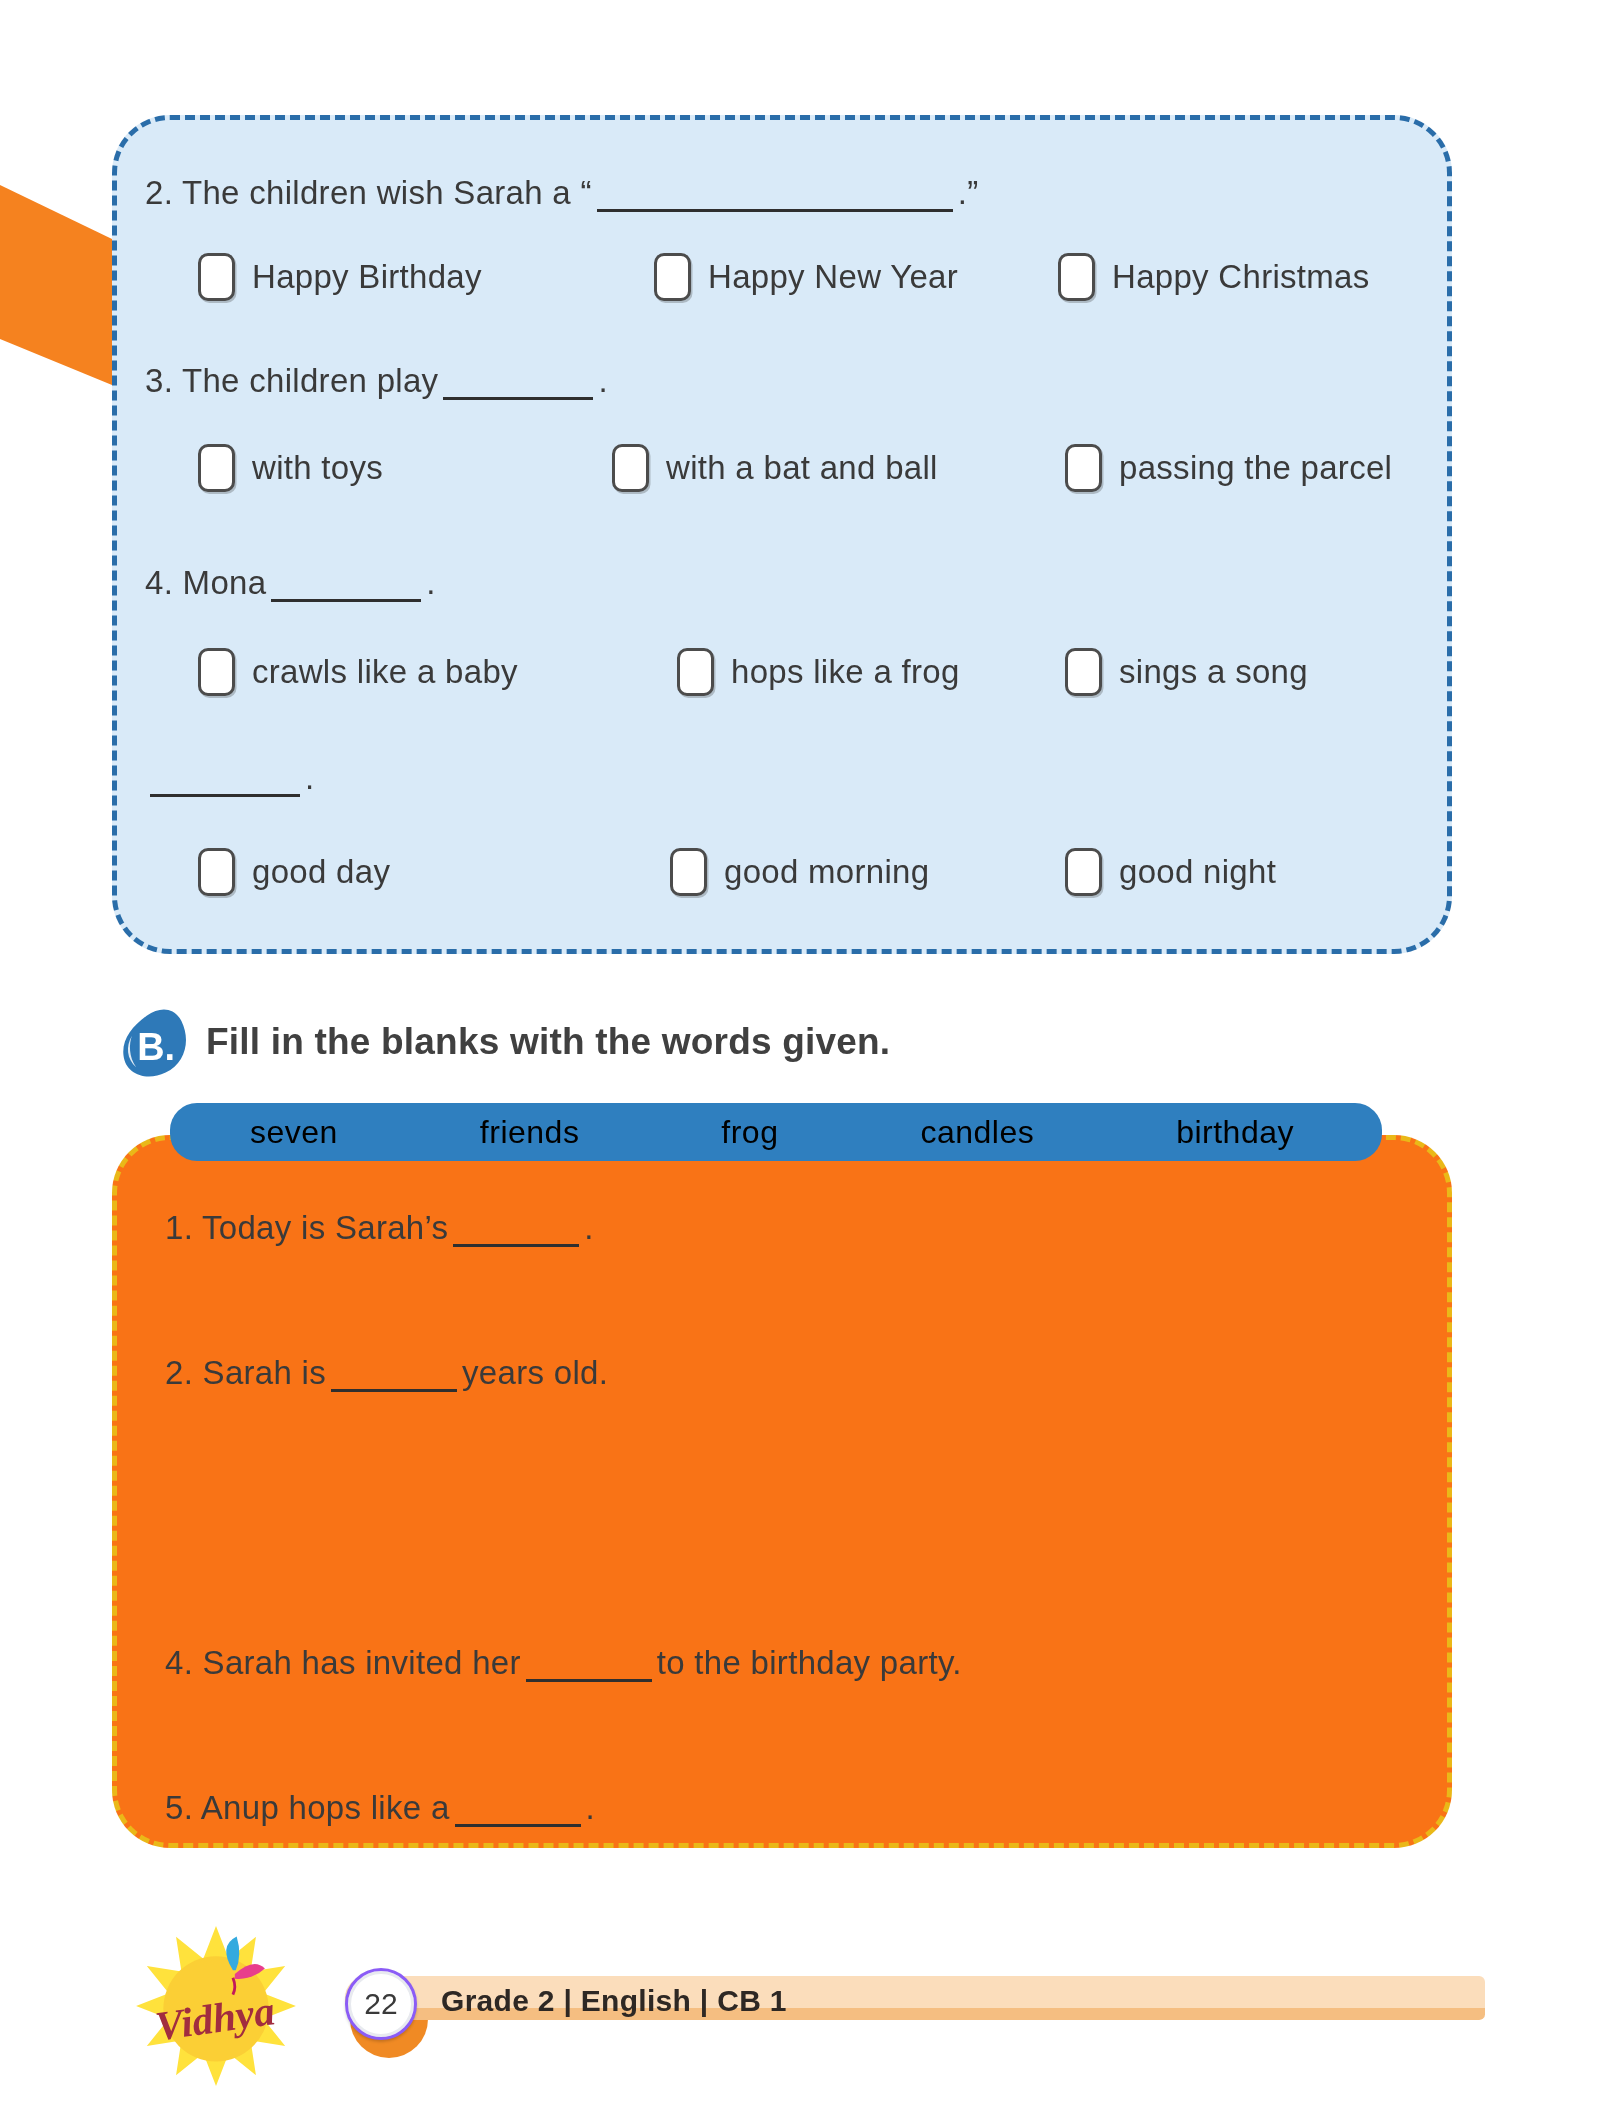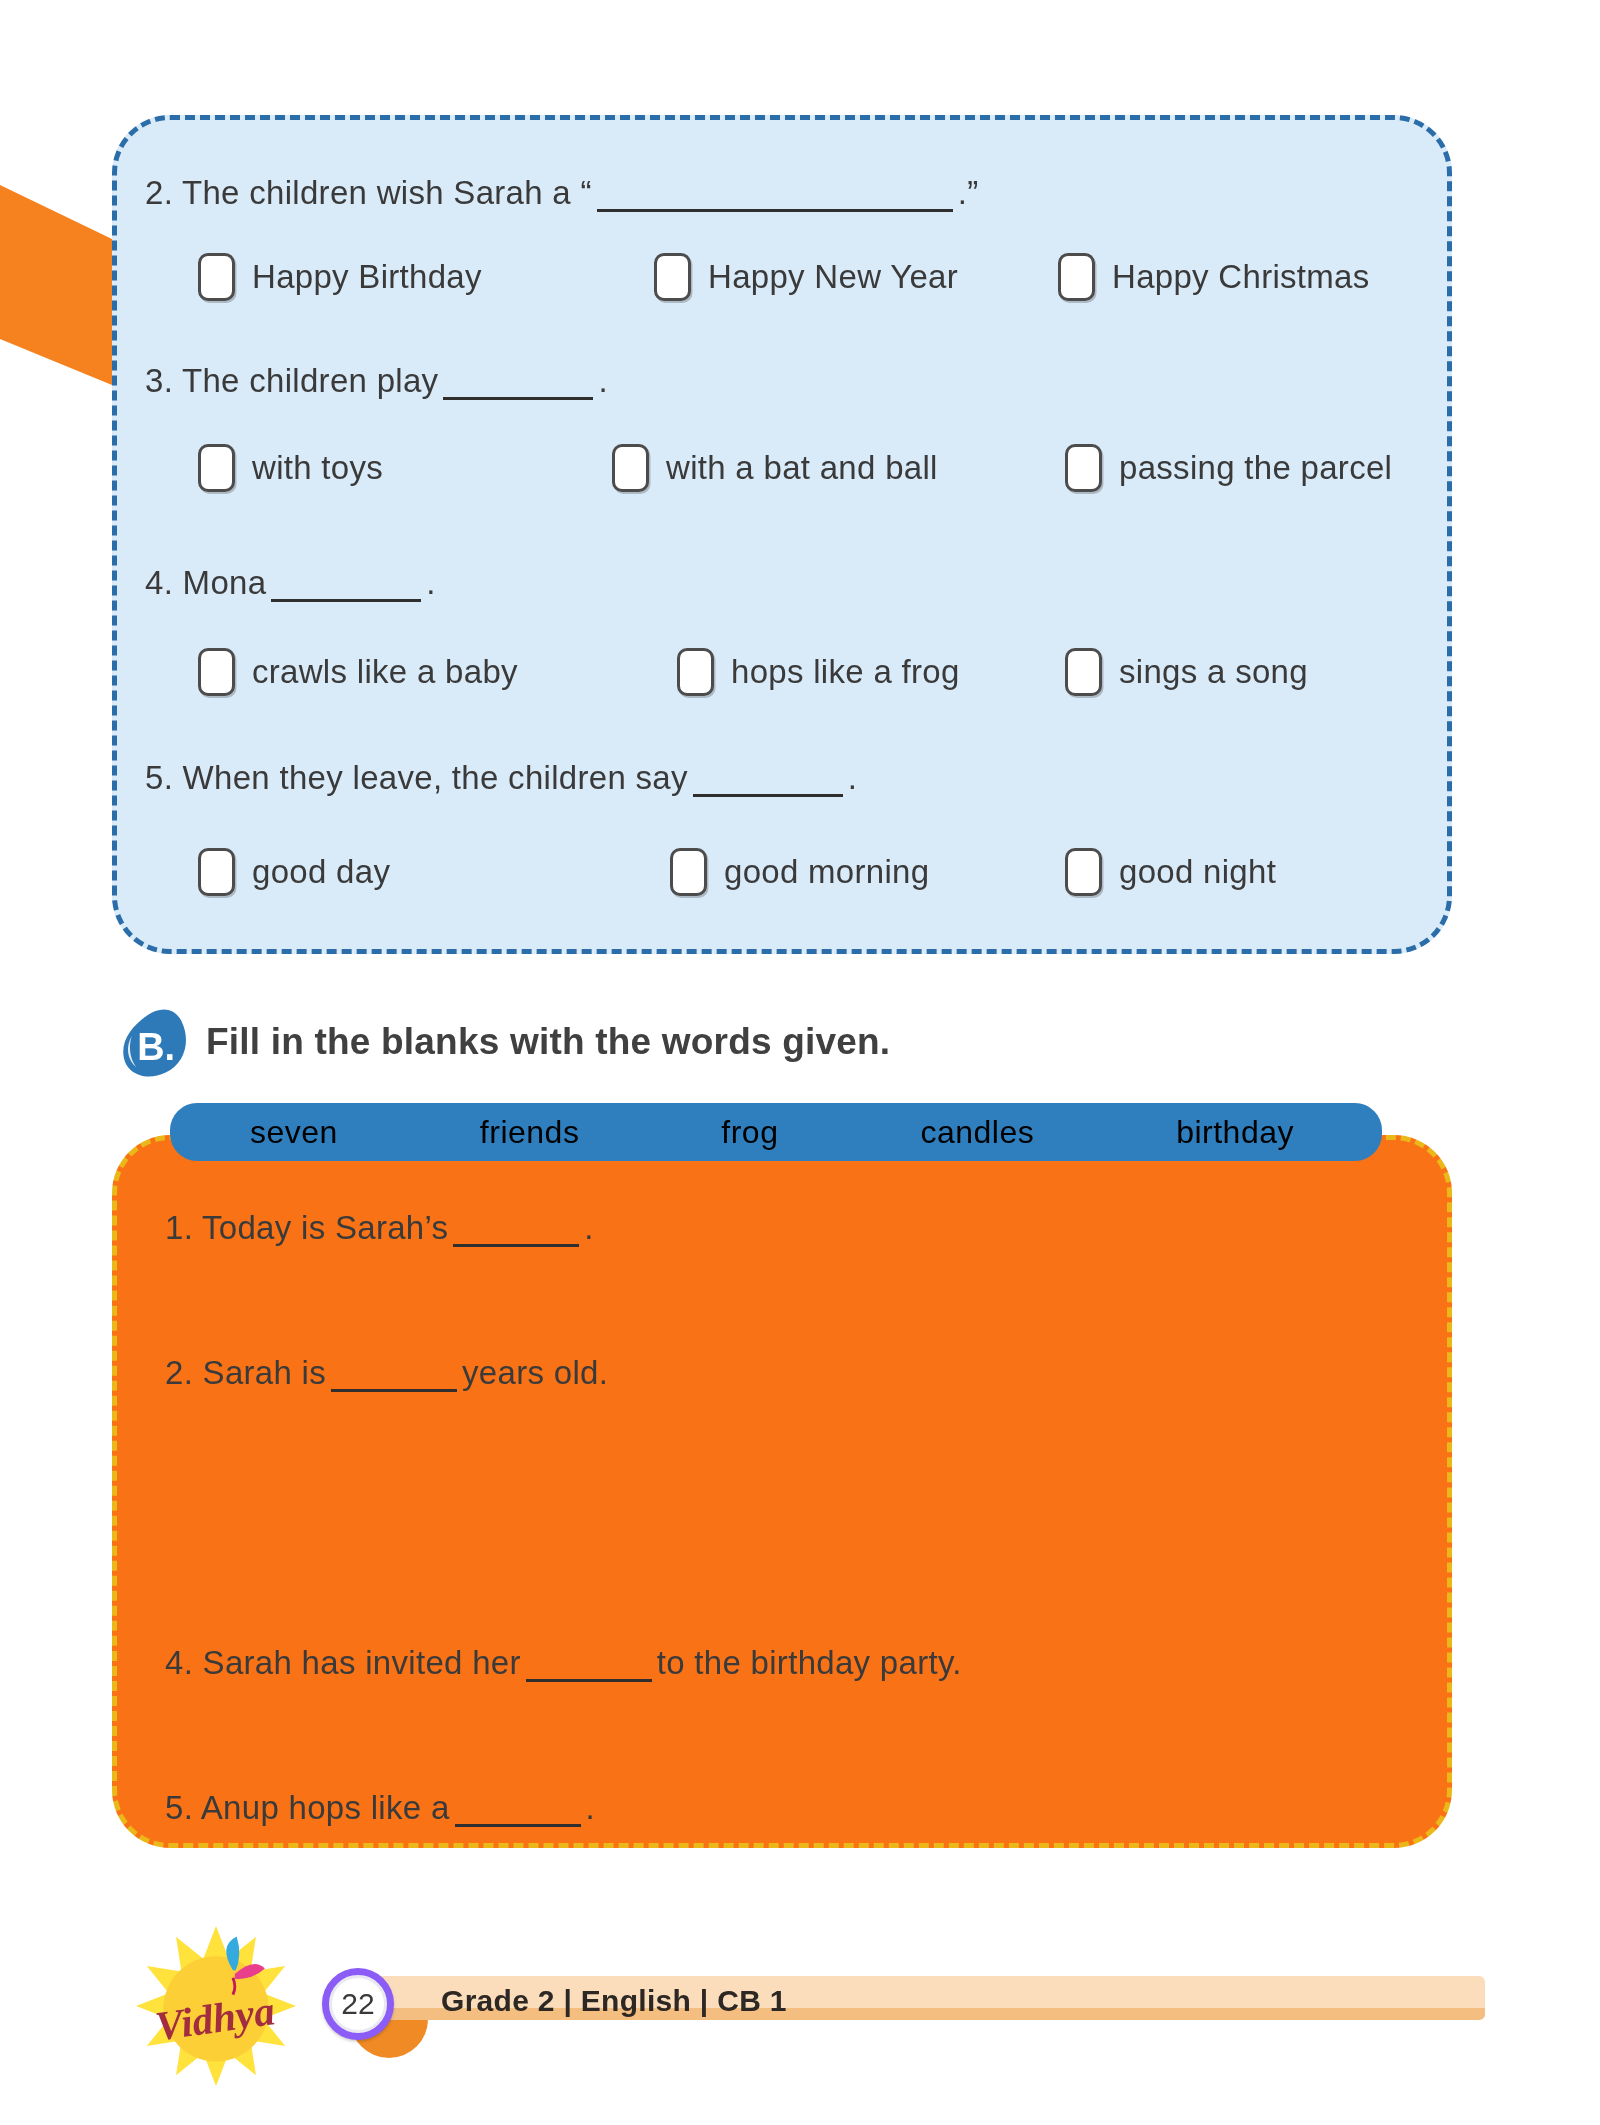--- a/index.html
+++ b/index.html
@@ -42,22 +42,22 @@
   .frow{position:absolute;left:48px;height:52px;display:flex;align-items:flex-end;
         font-size:33px;letter-spacing:.3px;white-space:nowrap;}
 
   
   .foot-bar{position:absolute;left:345px;top:1976px;width:1140px;height:44px;background:#FBDDBB;
             border-bottom:12px solid #F5BE81;border-radius:30px 8px 8px 30px;box-sizing:border-box;z-index:2;}
   .foot-bar .course{display:block;padding-left:96px;line-height:50px;font-size:30px;
                     font-weight:bold;color:#2e2824;letter-spacing:.3px;}
   .pgc-orange{position:absolute;left:350px;top:1980px;width:78px;height:78px;border-radius:50%;
               background:#F08A24;z-index:1;}
-  .pgc{position:absolute;left:322px;top:1968px;width:72px;height:72px;border-radius:50%;background:#ffffff;
-       border:7px solid #8b5cf6;box-shadow:inset 0 0 0 3px #e8eaef,0 2px 3px rgba(0,0,0,.18);
+  .pgc{position:absolute;left:345px;top:1968px;width:72px;height:72px;border-radius:50%;background:#ffffff;
+       border:3px solid #8b5cf6;box-shadow:inset 0 0 0 3px #e8eaef,0 2px 3px rgba(0,0,0,.18);
        display:flex;align-items:center;justify-content:center;font-size:30px;color:#3a3a3a;
        box-sizing:border-box;z-index:3;}
   .sun-logo{position:absolute;left:122px;top:1912px;width:188px;height:188px;z-index:2;}
 </style>
 </head>
 <body>
 
 <div class="page">
 
   <div class="ribbon"></div>
@@ -118,21 +118,20 @@
           <span class="cb"></span>
           <span>hops like a frog</span>
         </div>
       <div class="opt" style="left:948px;">
           <span class="cb"></span>
           <span>sings a song</span>
         </div>
     </div>
 
     <div class="qrow" style="top:625px;">
-      <span>5. When they leave, the children say</span>
         <span class="blank md"></span>
         <span>.</span>
     </div>
     <div class="optrow" style="top:728px;">
       <div class="opt" style="left:81px;">
           <span class="cb"></span>
           <span>good day</span>
         </div>
       <div class="opt" style="left:553px;">
           <span class="cb"></span>

